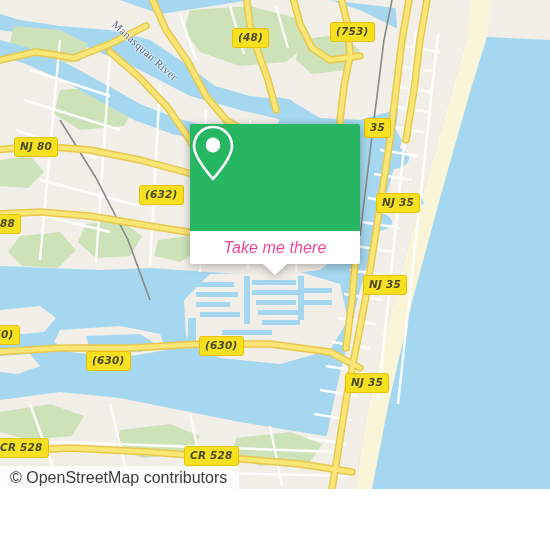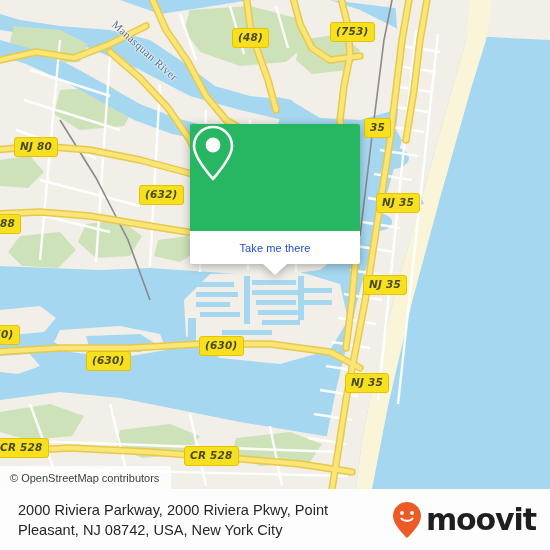--- a/index.html
+++ b/index.html
@@ -63,43 +63,44 @@
     display: flex; align-items: center; justify-content: center;
     border-radius: 2px 2px 0 0;
   }
   .callout-white {
     background: #ffffff;
     height: 33px;
     display: flex; align-items: center; justify-content: center;
     border-radius: 0 0 2px 2px;
   }
   .callout-white span {
-    color: #1d4ed8;
-    font-size: 11px;
+    color: #ec4899;
+    font-size: 16px;
     letter-spacing: .1px;
+    font-style: italic;
   }
   .callout-tail {
     position: absolute;
     left: 50%; margin-left: -12px; top: 140px;
     width: 0; height: 0;
     border-left: 12px solid transparent;
     border-right: 12px solid transparent;
     border-top: 11px solid #ffffff;
   }
 
   
   .attrib {
     position: absolute;
     left: 0; top: 466px;
     height: 23px;
     padding: 0 12px 0 10px;
     display: flex; align-items: center;
     background: rgba(255,255,255,.78);
     color: #3d3d3d;
-    font-size: 11px;
+    font-size: 16px;
     white-space: nowrap;
   }
 
   
   .footer {
     position: absolute;
     left: 0; top: 489px;
     width: 550px; height: 61px;
     background: #fdfdfd;
     display: flex; align-items: center;
@@ -336,31 +337,14 @@
         <span>Take me there</span>
       </div>
       <div class="callout-tail"></div>
     </div>
 
     <div class="attrib">
       <span>© OpenStreetMap contributors</span>
     </div>
   </div>
 
-  <div class="footer">
-
-    <div class="footer-address">
-      <div>2000 Riviera Parkway, 2000 Riviera Pkwy, Point</div>
-      <div>Pleasant, NJ 08742, USA, New York City</div>
-    </div>
-
-    <div class="footer-logo">
-      <svg width="30" height="38" viewBox="0 0 30 38">
-        <path d="M15 1 C7.3 1 1 7.3 1 15 C1 23.2 11.4 33.5 15 37 C18.6 33.5 29 23.2 29 15 C29 7.3 22.7 1 15 1 Z" fill="#ec5b26"></path>
-        <circle cx="10" cy="12" r="1.9" fill="#ffffff"></circle>
-        <circle cx="20" cy="12" r="1.9" fill="#ffffff"></circle>
-        <path d="M9.5 17.5 C11.6 20.6 18.4 20.6 20.5 17.5" fill="none" stroke="#ffffff" stroke-width="2.1" stroke-linecap="round"></path>
-      </svg>
-      <span class="wordmark">moovit</span>
-    </div>
-  </div>
 
 </div>
 
 </body></html>

